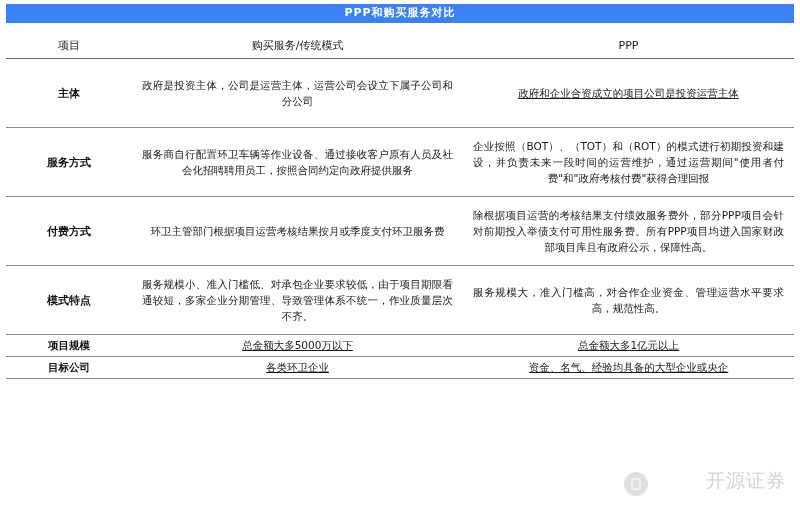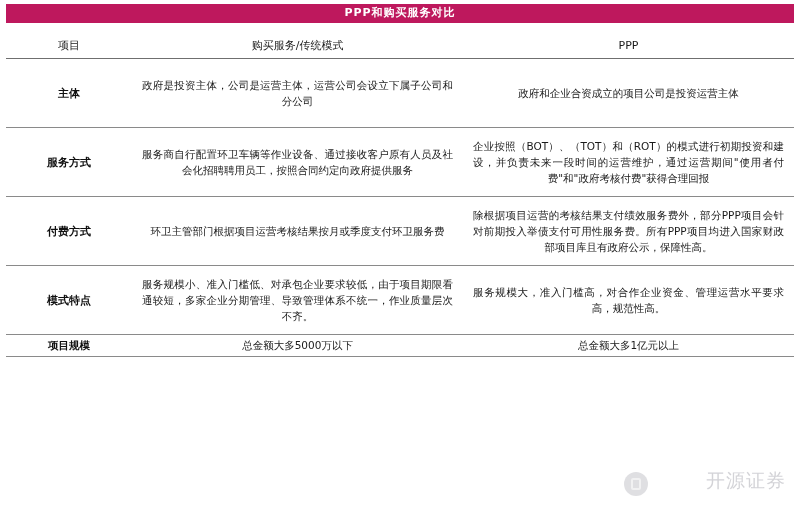--- a/index.html
+++ b/index.html
@@ -17,21 +17,21 @@
   .page {
     position: relative;
     width: 800px;
     height: 506px;
     box-sizing: border-box;
     padding: 0 6px;
     background: #ffffff;
   }
   .title-bar {
     margin: 4px 0 0 0;
-    background: #be185d;
+    background: #3b82f6;
     color: #ffffff;
     text-align: center;
     font-size: 11px;
     font-weight: bold;
     letter-spacing: 1px;
     padding: 3px 0 4px 0;
     line-height: 1.1;
   }
   table.main {
     width: 100%;
@@ -57,21 +57,21 @@
     font-weight: normal;
     padding: 3px 10px 4px 10px;
   }
   .hdr-label { text-align: center; font-size: 11px; }
   .row-label {
     text-align: center;
     font-size: 11px;
     font-weight: bold;
     color: #101010;
   }
-  .cell-mid { text-align: center; }
+  .cell-mid { text-align: center; text-decoration: underline; }
   .just {
     text-align: justify;
     text-align-last: center;
   }
   tr.tall td { height: 58px; }
   tr.short td { padding-top: 3px; padding-bottom: 3px; line-height: 1.4; }
   tr.short td.row-label { font-size: 10.5px; }
 
   .source {
     margin-top: 6px;
@@ -149,19 +149,24 @@
       <tr class="tall">
         <td class="row-label">模式特点</td>
         <td class="just">服务规模小、准入门槛低、对承包企业要求较低，由于项目期限看通较短，多家企业分期管理、导致管理体系不统一，作业质量层次不齐。</td>
         <td class="just">服务规模大，准入门槛高，对合作企业资金、管理运营水平要求高，规范性高。</td>
       </tr>
       <tr class="short">
         <td class="row-label">项目规模</td>
         <td class="cell-mid">总金额大多5000万以下</td>
         <td class="cell-mid">总金额大多1亿元以上</td>
       </tr>
+      <tr class="short">
+        <td class="row-label">目标公司</td>
+        <td class="cell-mid">各类环卫企业</td>
+        <td class="cell-mid">资金、名气、经验均具备的大型企业或央企</td>
+      </tr>
     </tbody>
   </table>
 
 
   <div class="wm-logo"></div>
   <div class="watermark">开源证券</div>
 </div>
 
 </body></html>

